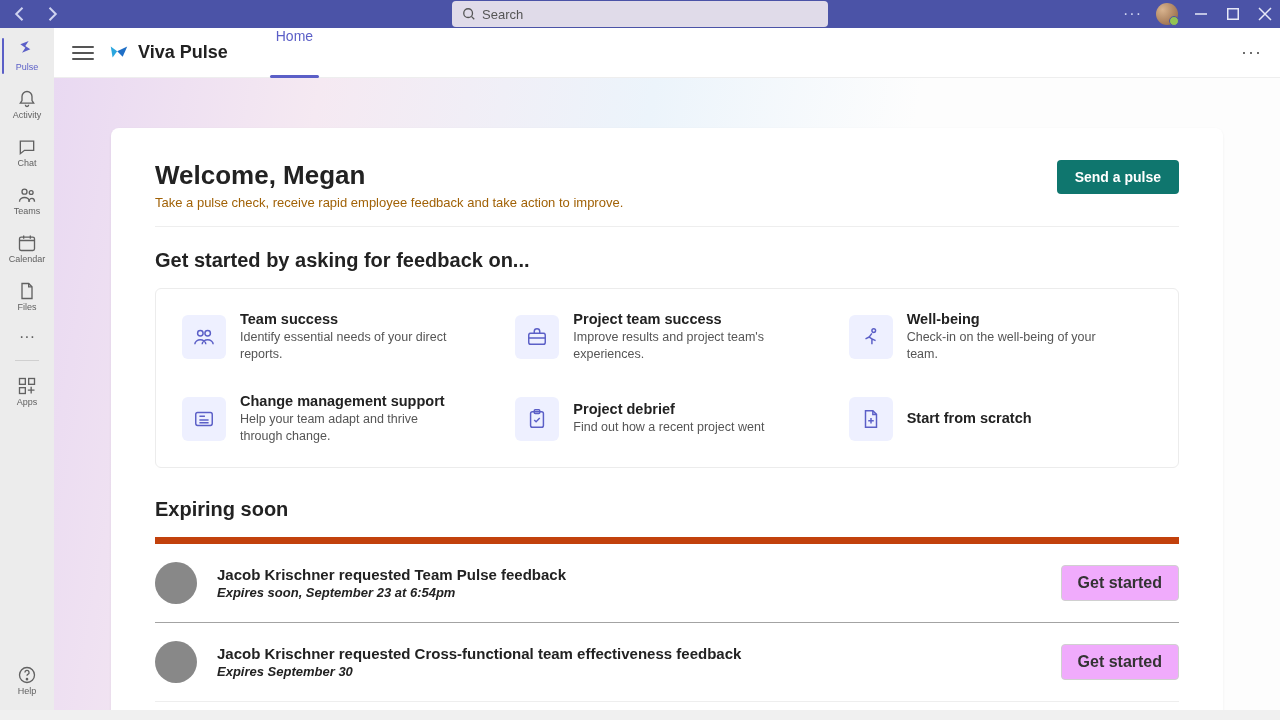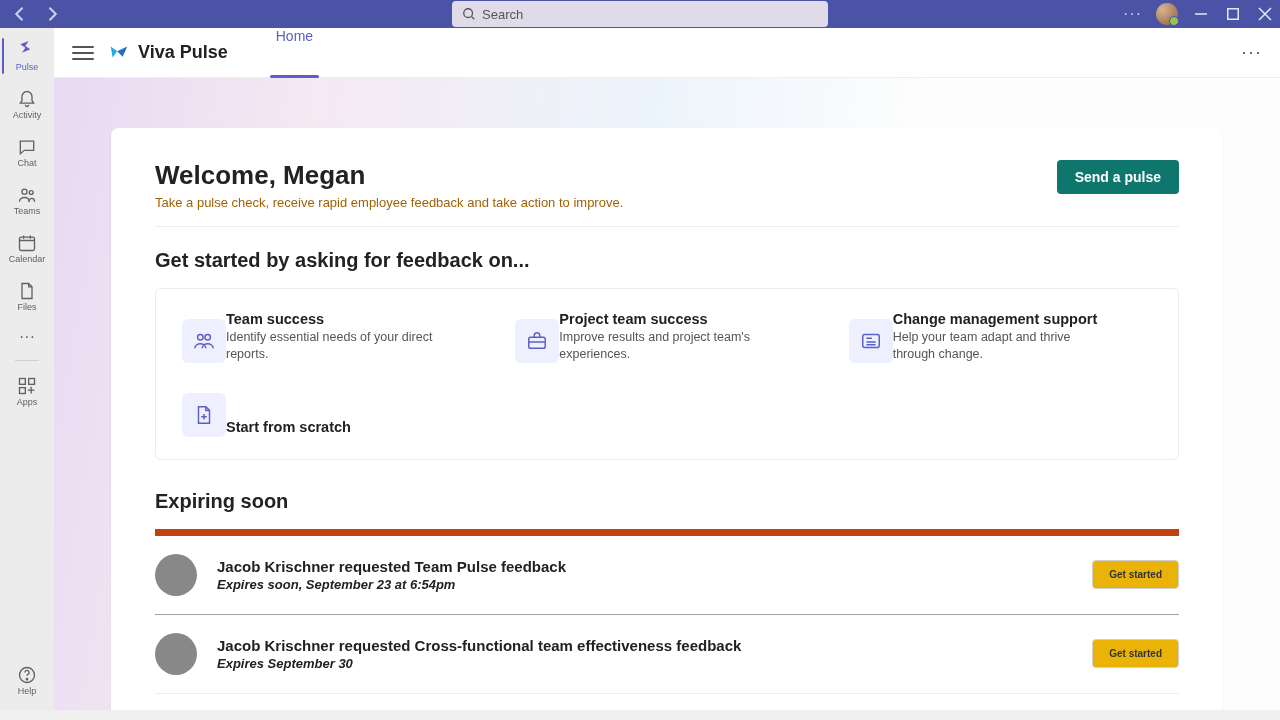--- a/index.html
+++ b/index.html
@@ -78,21 +78,21 @@
   .panel-header h1 { font-size:26px; font-weight:700; color:#222; margin-bottom:4px;}
   .panel-header p { font-size:13px; color:#a16207;}
   .primary-btn { background:#0f766e; color:#fff; border:none; border-radius:4px; padding:9px 18px; font-size:14px; font-weight:600; cursor:pointer;margin-left:20px;}
 
   .section-title { font-size:20px; font-weight:700; color:#222; margin:22px 0 16px 0;}
 
   .card-grid {
     border:1px solid #ececec; border-radius:6px; padding:22px 26px;
     display:grid; grid-template-columns: repeat(3, 1fr); row-gap:30px; column-gap:30px;
   }
-  .card { display:flex; cursor:pointer; align-items:flex-end;}
+  .card { display:flex; gap:14px; cursor:pointer; align-items:center;}
   .card .icon-sq {
     width:44px; height:44px; min-width:44px; border-radius:6px; background:#eef0ff;
     display:flex;align-items:center;justify-content:center; color:#5b5fc7;
   }
   .card .icon-sq svg{width:22px;height:22px;}
   .card .ct h3{font-size:14.5px; font-weight:600; color:#222; margin-bottom:2px;}
   .card .ct p{font-size:12.5px; color:#555; line-height:1.35; max-width:210px;}
 
   .expiring { margin-top:30px;}
   .list-row {
@@ -101,21 +101,21 @@
   .list-row:first-of-type{border-top:7px solid #c2410c;}
   .list-row .avatar-lg{
     width:42px;height:42px;border-radius:50%;margin-right:20px;
     background:#888;
   }
   .avatar-a{background:radial-gradient(circle at 30% 30%,#caa27a,#3a2a1c);}
   .avatar-b{background:radial-gradient(circle at 30% 30%,#d9b1a1,#5c3a2e);}
   .list-row .txt{flex:1;}
   .list-row .txt .line1{font-size:15px;font-weight:600;color:#222;margin-bottom:2px;}
   .list-row .txt .line2{font-size:13px;font-weight:600;color:#222;font-style:italic;}
-  .ghost-btn{background:#eab308;border:1px solid #d0d0d0;border-radius:4px;padding:8px 16px;font-size:10px;font-weight:600;color:#333;cursor:pointer;}
+  .ghost-btn{background:#f0abfc;border:1px solid #d0d0d0;border-radius:4px;padding:8px 16px;font-size:16px;font-weight:600;color:#333;cursor:pointer;}
 </style>
 </head>
 <body>
 
 <div class="titlebar">
   <div class="nav-arrows">
     <div class="arrow">
       <svg viewBox="0 0 16 16" fill="none" stroke="currentColor" stroke-width="1.6">
           <path d="M10 3 5 8l5 5"></path>
         </svg>
@@ -282,27 +282,52 @@
                 </svg>
               </div>
             <div class="ct">
               <h3>Project team success</h3>
               <p>Improve results and project team's experiences.</p>
             </div>
           </div>
           <div class="card">
             <div class="icon-sq">
                 <svg viewBox="0 0 24 24" fill="none" stroke="currentColor" stroke-width="1.6">
+                  <circle cx="15" cy="5" r="2"></circle>
+                  <path d="M13 8l-3 4 3 2v6M10 12l-4 2M13 14l4 2"></path>
+                </svg>
+              </div>
+            <div class="ct">
+              <h3>Well-being</h3>
+              <p>Check-in on the well-being of your team.</p>
+            </div>
+          </div>
+          <div class="card">
+            <div class="icon-sq">
+                <svg viewBox="0 0 24 24" fill="none" stroke="currentColor" stroke-width="1.6">
                   <rect x="3" y="5" width="18" height="14" rx="2"></rect>
                   <path d="M7 9h6M7 13h10M7 16h10"></path>
                 </svg>
               </div>
             <div class="ct">
               <h3>Change management support</h3>
               <p>Help your team adapt and thrive through change.</p>
+            </div>
+          </div>
+          <div class="card">
+            <div class="icon-sq">
+                <svg viewBox="0 0 24 24" fill="none" stroke="currentColor" stroke-width="1.6">
+                  <rect x="5" y="4" width="14" height="17" rx="2"></rect>
+                  <rect x="9" y="2" width="6" height="4" rx="1"></rect>
+                  <path d="M9 13l2 2 4-4"></path>
+                </svg>
+              </div>
+            <div class="ct">
+              <h3>Project debrief</h3>
+              <p>Find out how a recent project went</p>
             </div>
           </div>
           <div class="card">
             <div class="icon-sq">
                 <svg viewBox="0 0 24 24" fill="none" stroke="currentColor" stroke-width="1.6">
                   <path d="M6 3h8l4 4v14H6z"></path>
                   <path d="M14 3v4h4"></path>
                   <path d="M12 11v6M9 14h6"></path>
                 </svg>
               </div>

